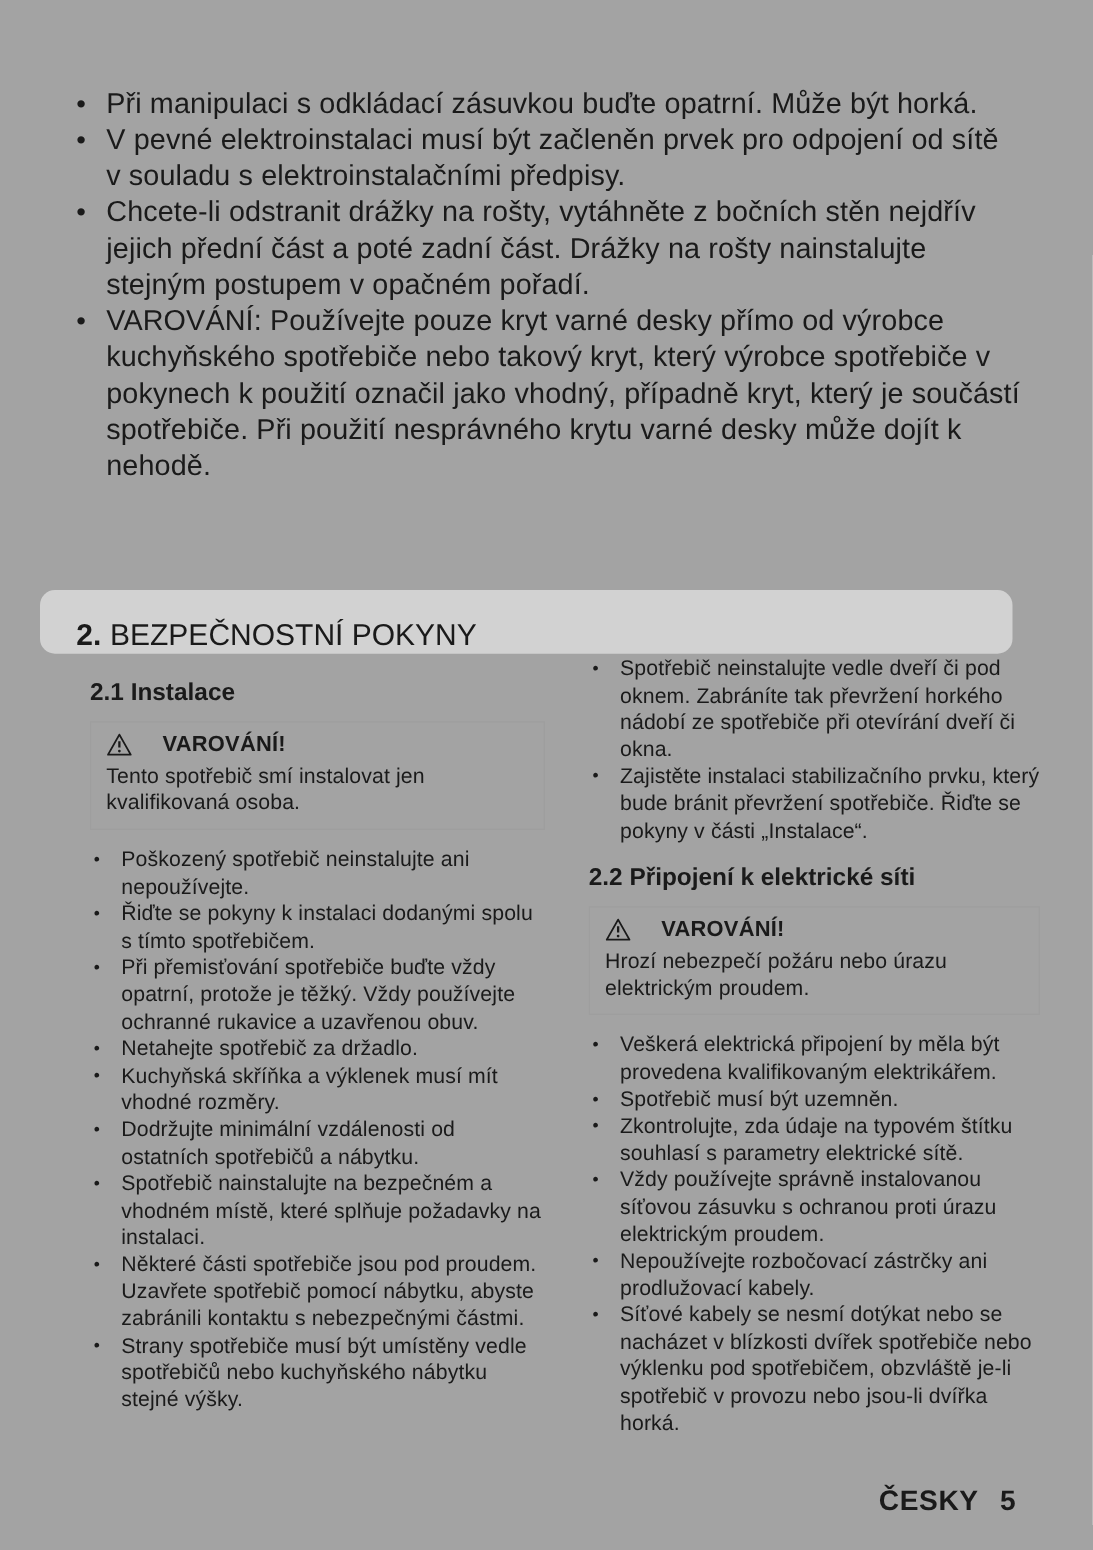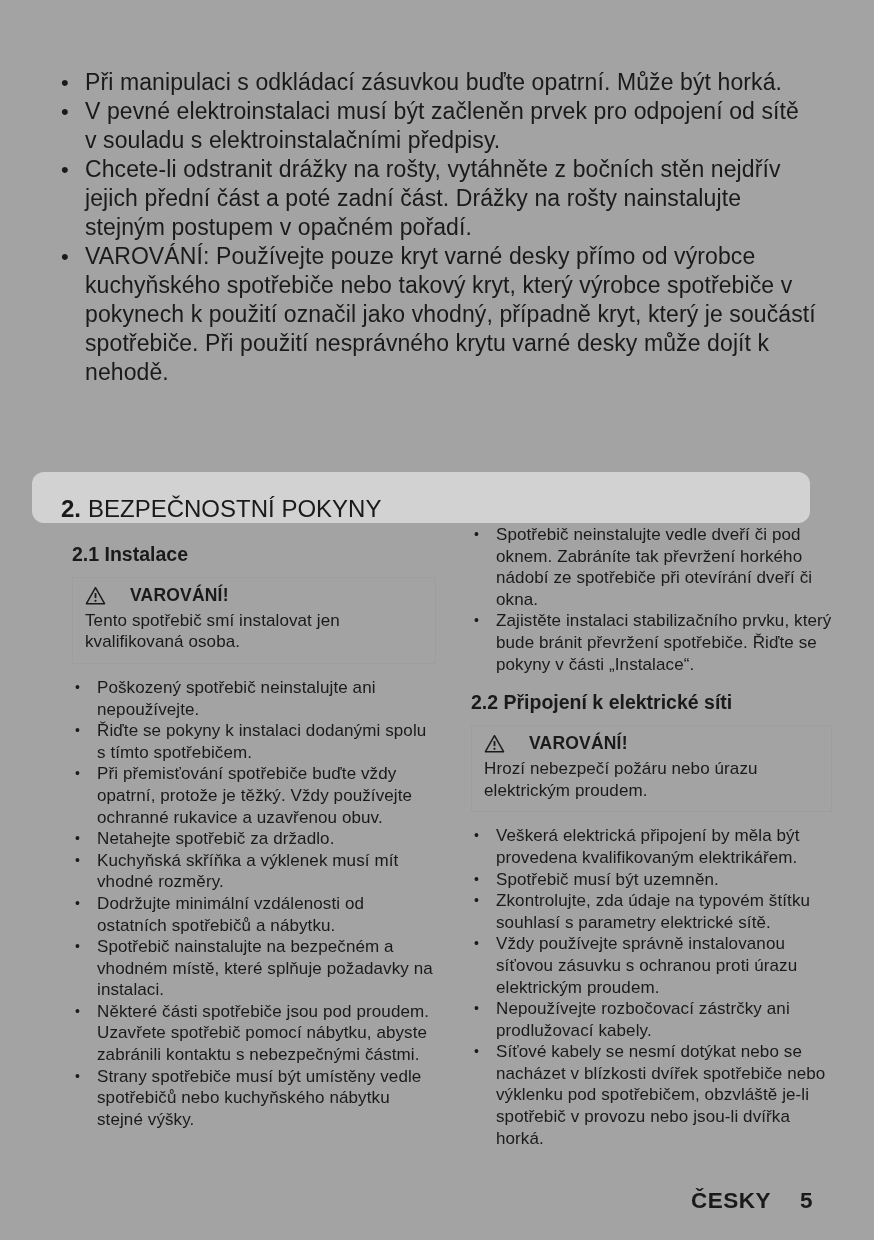--- a/index.html
+++ b/index.html
@@ -124,21 +124,21 @@
     line-height: 21.6px;
     letter-spacing: 0.1px;
   }
 
   
   .footer {
     position: absolute;
     top: 1188px;
     right: 61px;
     display: flex;
-    gap: 29px;
+    gap: 17px;
     font-weight: bold;
     font-size: 22.5px;
     letter-spacing: 0.5px;
   }
 </style>
 </head>
 <body>
 
 <div class="page">
 

